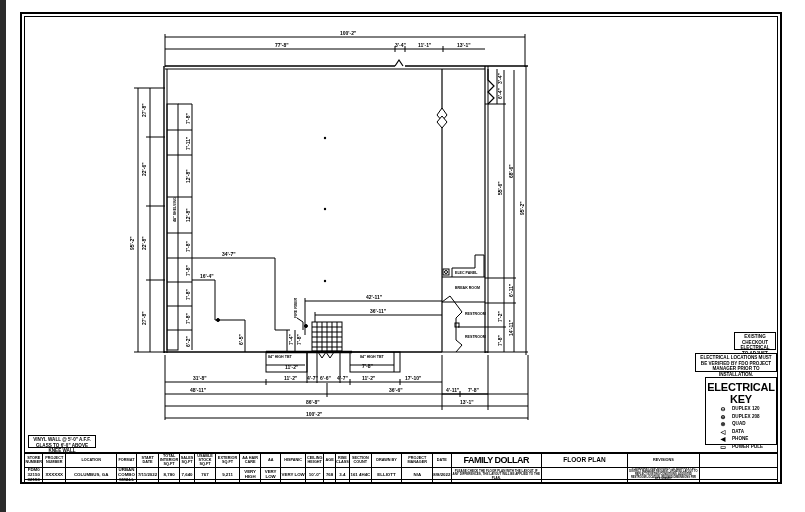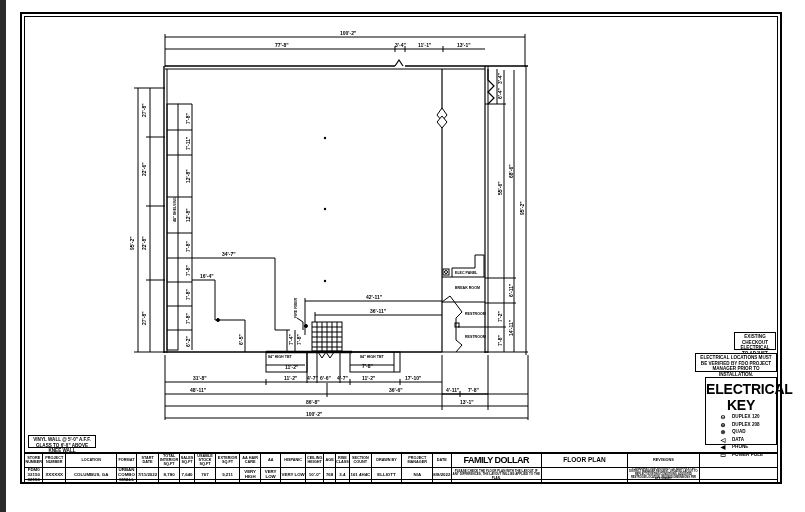--- a/index.html
+++ b/index.html
@@ -5,21 +5,21 @@
   html,body{margin:0;padding:0;}
   body{width:805px;height:512px;background:#ffffff;position:relative;overflow:hidden;font-family:"Liberation Sans",sans-serif;}
   .darkband{position:absolute;left:0;top:0;width:6px;height:512px;background:#2b2b2b;}
   .sheet-border{position:absolute;left:20px;top:12px;width:762px;height:472px;border:2px solid #000;box-sizing:border-box;}
   .sheet-border-inner{position:absolute;left:24px;top:16px;width:754px;height:464px;border:1px solid #000;box-sizing:border-box;}
   svg.plan{position:absolute;left:0;top:0;}
   .dim{font-family:"Liberation Sans",sans-serif;font-size:5px;font-weight:bold;fill:#000;}
   .tiny{font-family:"Liberation Sans",sans-serif;font-size:3.6px;font-weight:bold;fill:#000;}
   .note-box{position:absolute;border:1.5px solid #000;background:#fff;font-size:4.6px;font-weight:bold;text-align:center;line-height:5.5px;box-sizing:border-box;padding:1px 2px;text-transform:uppercase;}
   .elec-key{position:absolute;left:705px;top:377px;width:72px;height:68px;border:1.5px solid #000;box-sizing:border-box;background:#fff;}
-  .elec-key .title{font-size:14px;font-weight:bold;text-align:center;margin-top:3px;letter-spacing:-0.2px;}
+  .elec-key .title{font-size:11px;font-weight:bold;text-align:center;margin-top:3px;letter-spacing:-0.2px;}
   .elec-key .item{display:flex;align-items:center;font-size:4.6px;font-weight:bold;height:7.5px;margin-left:12px;}
   .elec-key .item .ic{width:10px;text-align:center;font-size:6px;margin-right:4px;}
   table.titleblock{position:absolute;left:24px;top:453px;width:754px;height:27px;border-collapse:collapse;table-layout:fixed;}
   table.titleblock td{border:1px solid #000;font-size:3.8px;font-weight:bold;text-align:center;vertical-align:middle;padding:0;line-height:4.2px;overflow:hidden;text-transform:uppercase;}
   table.titleblock tr.hdr td{height:11px;}
   table.titleblock tr.val td{height:15px;font-size:4.4px;line-height:4.8px;}
   table.titleblock td.logo{font-size:9px;font-weight:900;letter-spacing:-0.5px;line-height:9px;}
   table.titleblock td.sheetname{font-size:6.5px;}
   .topline{position:absolute;left:24px;top:452px;width:754px;height:2px;background:#000;}
 </style>

